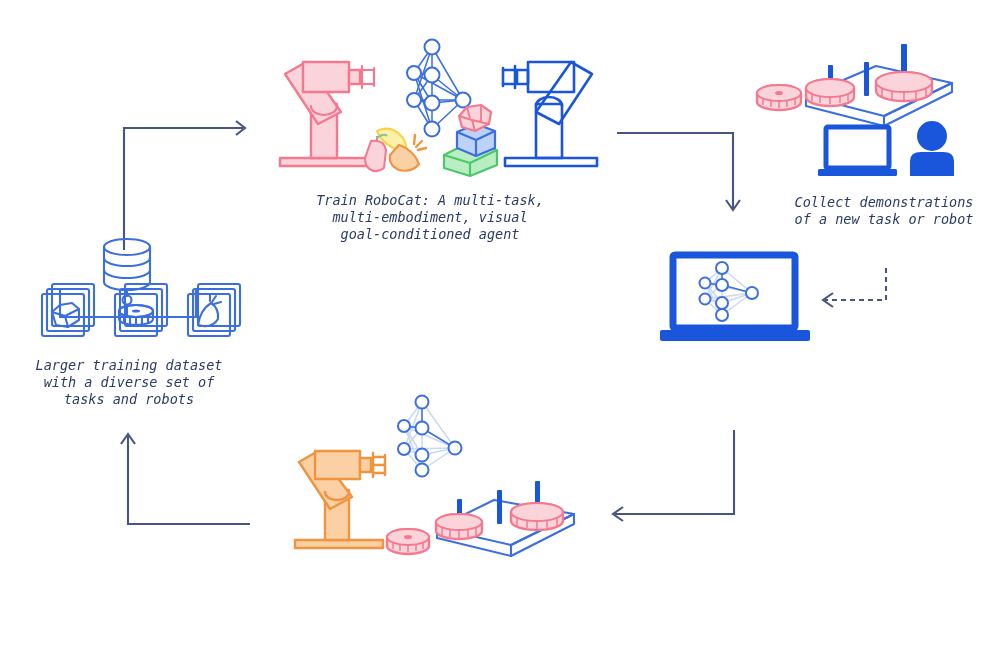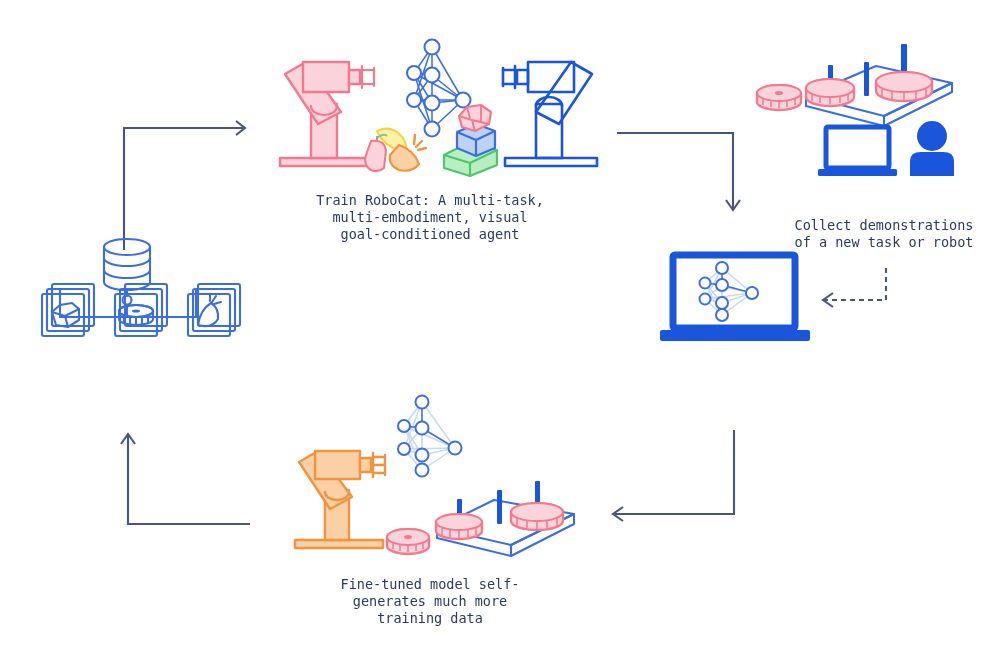--- a/index.html
+++ b/index.html
@@ -1,27 +1,27 @@
 <!DOCTYPE html>
 <html><head>
 <meta charset="utf-8">
 <style>
   html,body{margin:0;padding:0;background:#ffffff;}
   body{
     width:1000px;height:651px;position:relative;overflow:hidden;
     font-family:"DejaVu Sans Mono","Liberation Mono",monospace;
   }
-  #stage{position:absolute;inset:0;width:1000px;height:502px;}
+  #stage{position:absolute;inset:0;width:1000px;height:502px;font-style:italic;}
   .caption{
     position:absolute;text-align:center;color:#2b3a67;
     font-family:"DejaVu Sans Mono","Liberation Mono",monospace;
     font-size:13.5px;line-height:17px;letter-spacing:0px;white-space:pre-line;
   }
   #cap-train{left:285px;top:192px;width:290px;}
-  #cap-collect{left:768px;top:217px;width:232px;}
+  #cap-collect{left:768px;top:194px;width:232px;}
   #cap-finetune{left:628px;top:352px;width:204px;}
   #cap-selfgen{left:325px;top:576px;width:210px;}
   #cap-dataset{left:18px;top:357px;width:222px;}
   #watermark{
     position:absolute;left:862px;top:572px;width:122px;height:62px;
     opacity:.55;pointer-events:none;
   }
 </style>
 </head>
 <body>
@@ -321,24 +321,24 @@
 </svg>
 
 <div class="caption" id="cap-train">Train RoboCat: A multi-task,
 multi-embodiment, visual
 goal-conditioned agent</div>
 
 <div class="caption" id="cap-collect">Collect demonstrations
 of a new task or robot</div>
 
 
-<div class="caption" id="cap-selfgen">Fine-tuned model self-
-generates much more
-training data</div>
-
+
+<div class="caption" id="cap-dataset">Larger training dataset
+with a diverse set of
+tasks and robots</div>
 
 <div id="watermark">
   <svg width="122" height="62" viewBox="0 0 122 62">
     <g fill="none" stroke="#ffffff" stroke-width="3.4" opacity="0.85">
       <path d="M20 12 Q38 2 56 12" stroke-width="3"></path>
       <circle cx="38" cy="18" r="2.6" fill="#ffffff" stroke="none"></circle>
       <rect x="6" y="24" width="30" height="26" rx="5"></rect>
       <path d="M11 33 L31 33 M11 41 L31 41"></path>
       <rect x="44" y="24" width="32" height="26" rx="5"></rect>
       <path d="M60 24 L60 50 M49 33 L71 33"></path>

